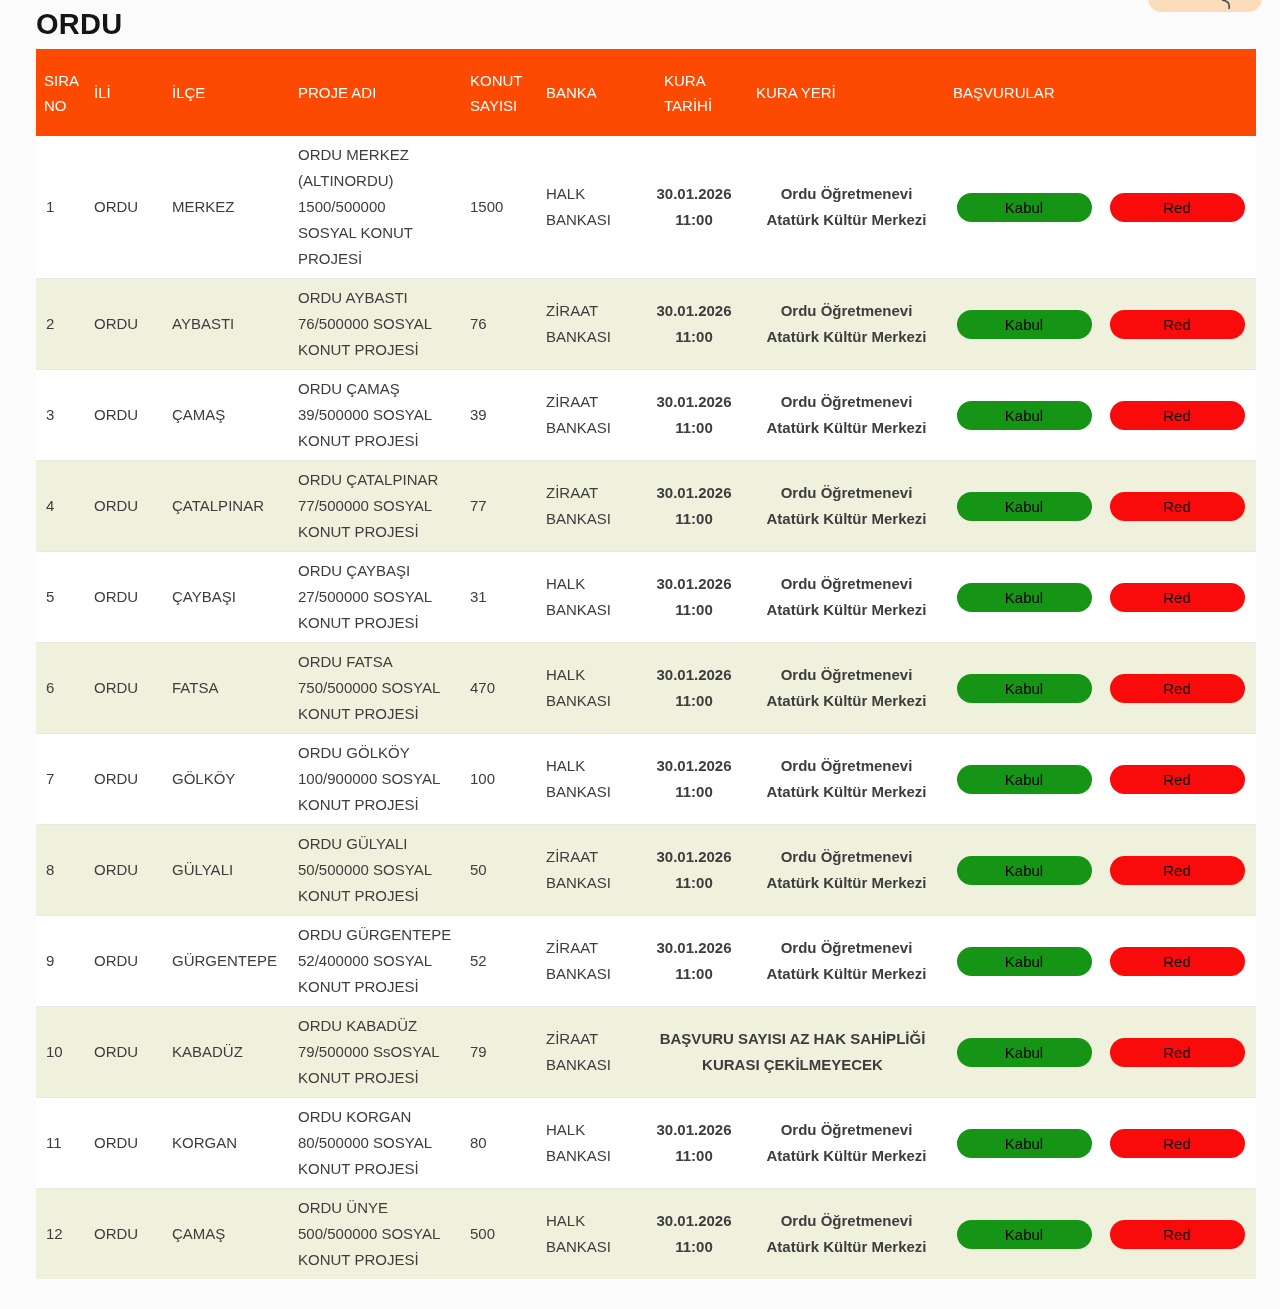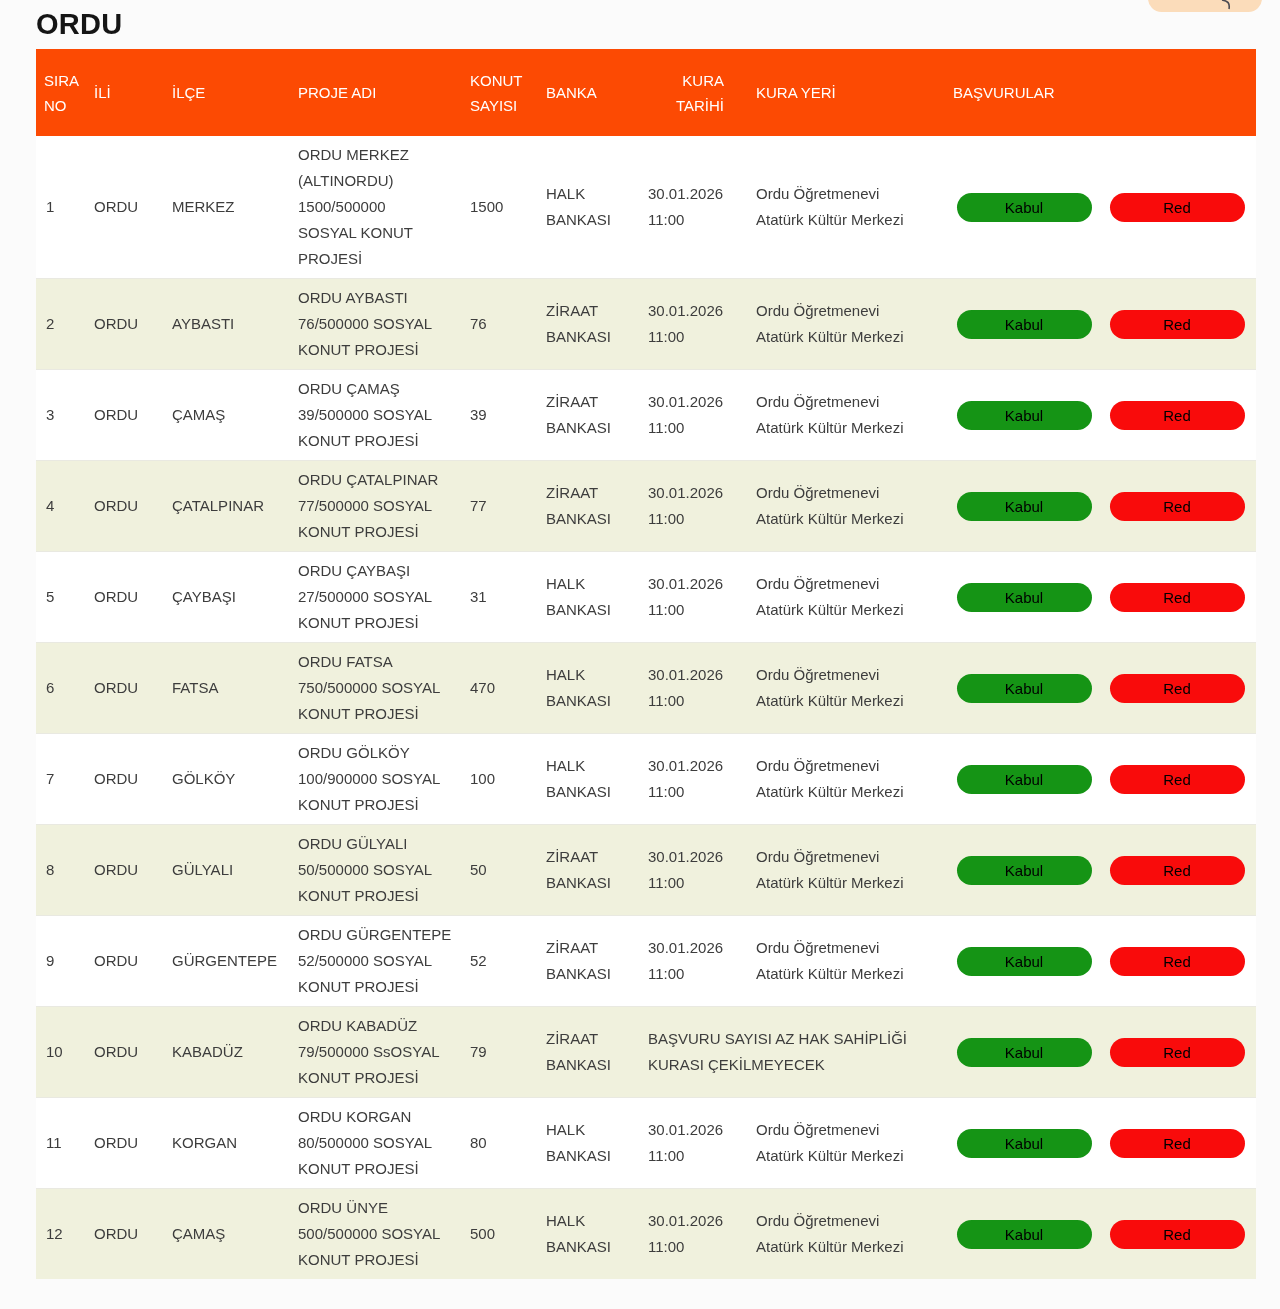--- a/index.html
+++ b/index.html
@@ -32,34 +32,34 @@
     border-collapse: collapse; table-layout: fixed;
     width: 1220px;
   }
   thead th {
     background: var(--header-bg, #fc4a03);
     color: #ffffff; font-weight: 400; font-size: 15px;
     height: 87px; line-height: 25px;
     padding: 8px; text-align: left; vertical-align: middle;
   }
   th.center { text-align: left; }
-  th.h-tarih { padding: 8px 24px; text-align: right; }
+  th.h-tarih { padding: 8px 24px; text-align: left; }
 
   tbody td {
     font-size: 15px; line-height: 26px;
     padding: 6px 8px; vertical-align: middle;
     background: #ffffff;
     border-top: 1px solid #e9e9e1;
   }
   tbody tr:first-child td { border-top: none; }
   tr.alt td { background: var(--alt-row-bg, #f0f1dd); }
 
   td.pre { white-space: pre-line; margin-top: 6px; }
   td.c-no { padding-left: 10px; }
-  td.c-tarih, td.c-yer, td.c-notice { text-align: left; }
+  td.c-tarih, td.c-yer, td.c-notice { text-align: center; font-weight: bold; }
   td.c-actions { text-align: center; }
 
   .btn {
     display: inline-block; width: 135px; height: 29px;
     border: none; border-radius: 15px;
     color: #000000; font-size: 15px; line-height: 29px;
     font-family: inherit; cursor: pointer; padding: 0;
     vertical-align: middle;
   }
   .btn-accept { background: var(--accept-green, #159415); margin-right: 18px; }
@@ -234,21 +234,21 @@
 11:00</td>
           <td class="c-yer pre">Ordu Öğretmenevi
 Atatürk Kültür Merkezi</td>
           <td class="c-actions"><button class="btn btn-accept">Kabul</button><button class="btn btn-reject">Red</button></td>
         </tr>
         <tr>
           <td class="c-no">9</td>
           <td class="c-ili">ORDU</td>
           <td class="c-ilce">GÜRGENTEPE</td>
           <td class="c-proje pre">ORDU GÜRGENTEPE
-52/500000 SOSYAL
+52/400000 SOSYAL
 KONUT PROJESİ</td>
           <td class="c-konut">52</td>
           <td class="c-banka pre">ZİRAAT
 BANKASI</td>
           <td class="c-tarih pre">30.01.2026
 11:00</td>
           <td class="c-yer pre">Ordu Öğretmenevi
 Atatürk Kültür Merkezi</td>
           <td class="c-actions"><button class="btn btn-accept">Kabul</button><button class="btn btn-reject">Red</button></td>
         </tr>

